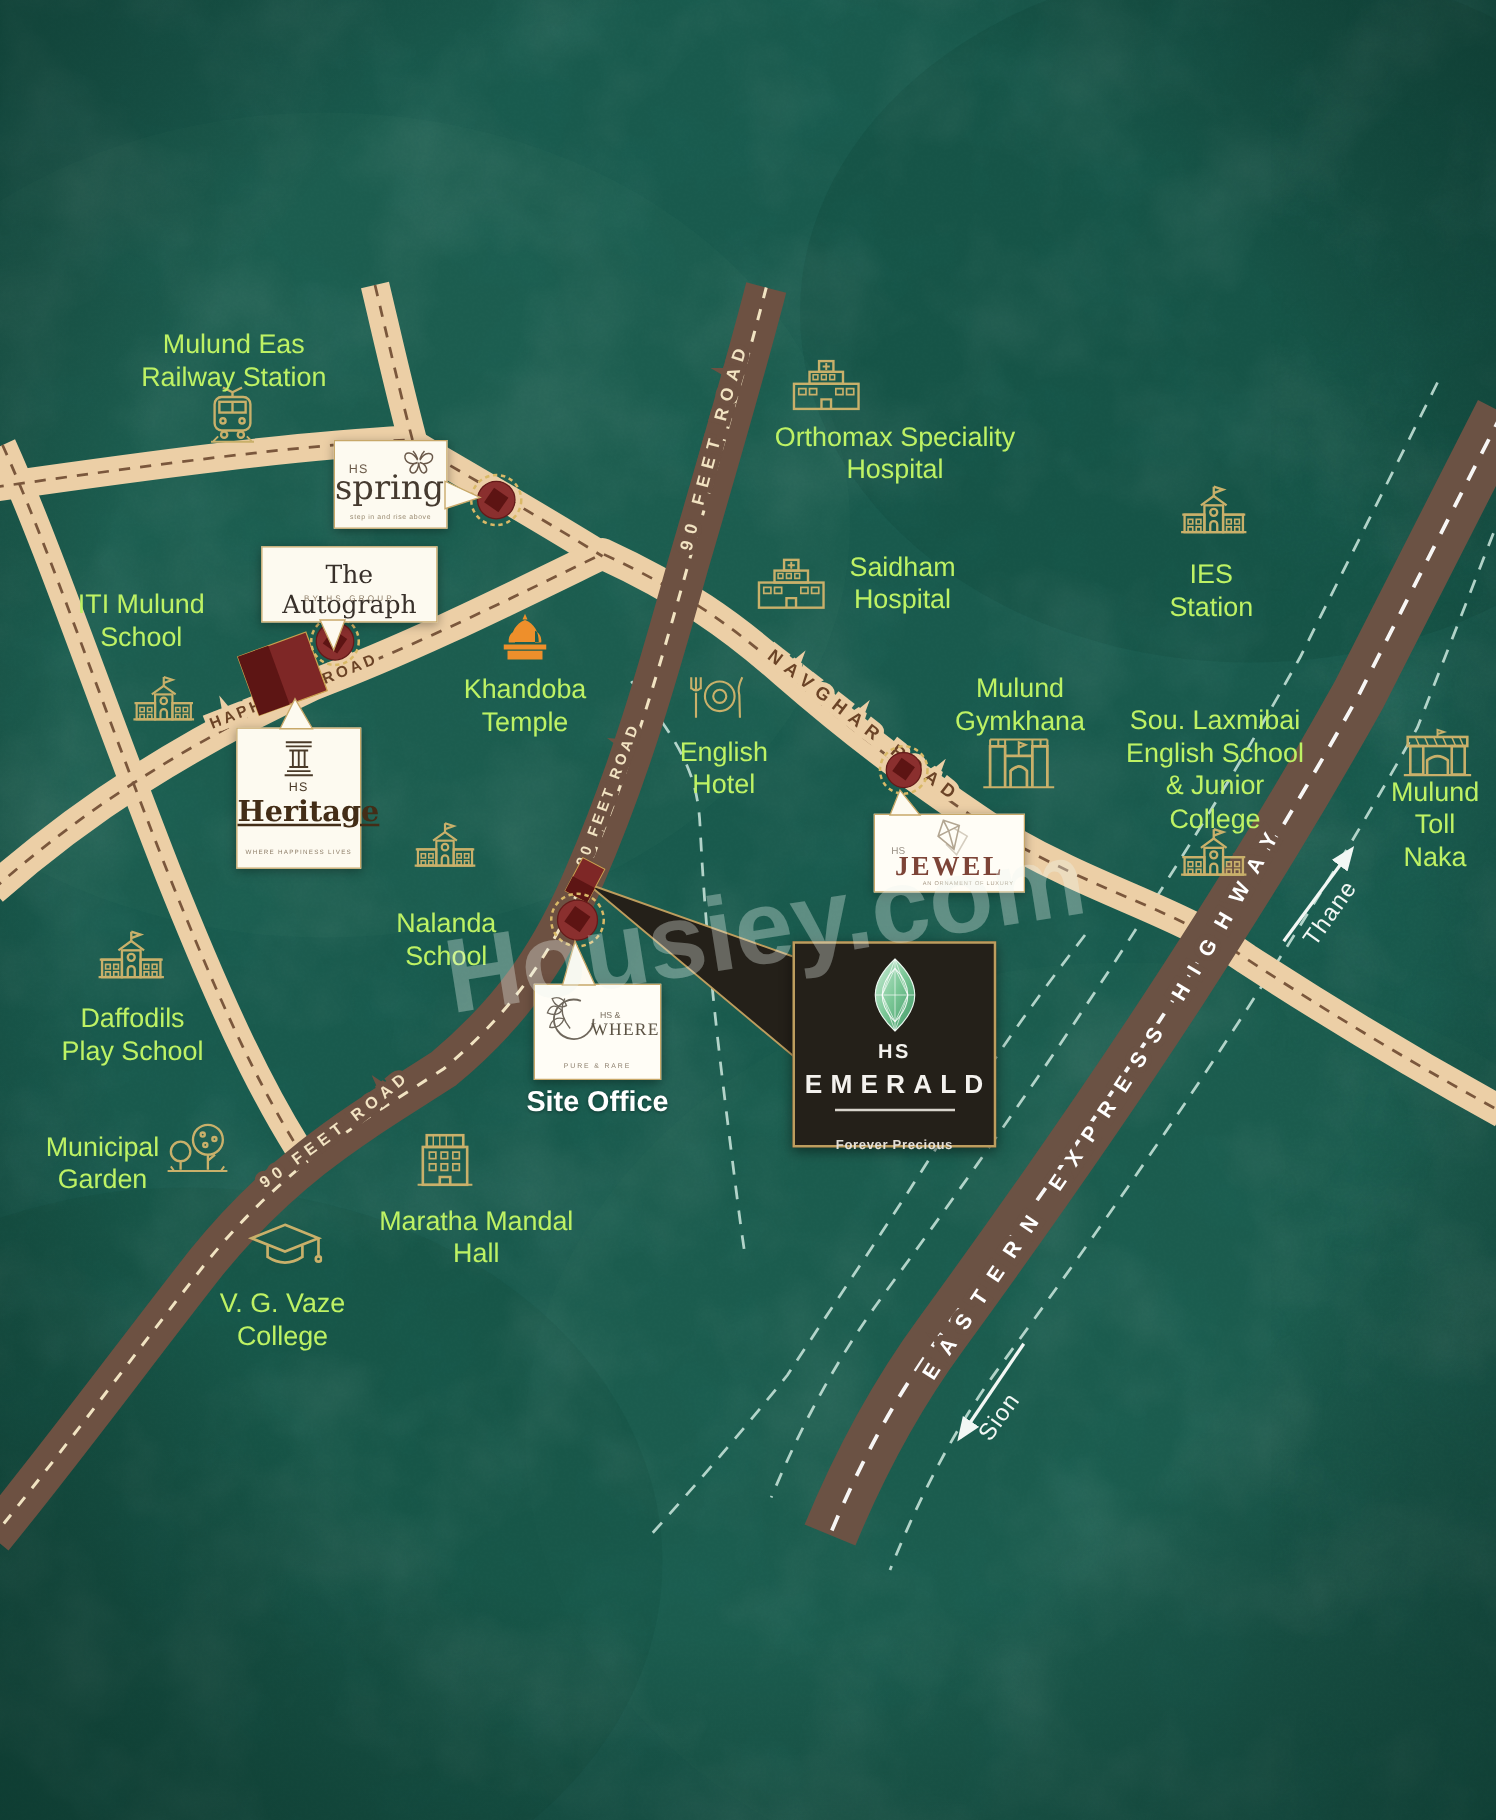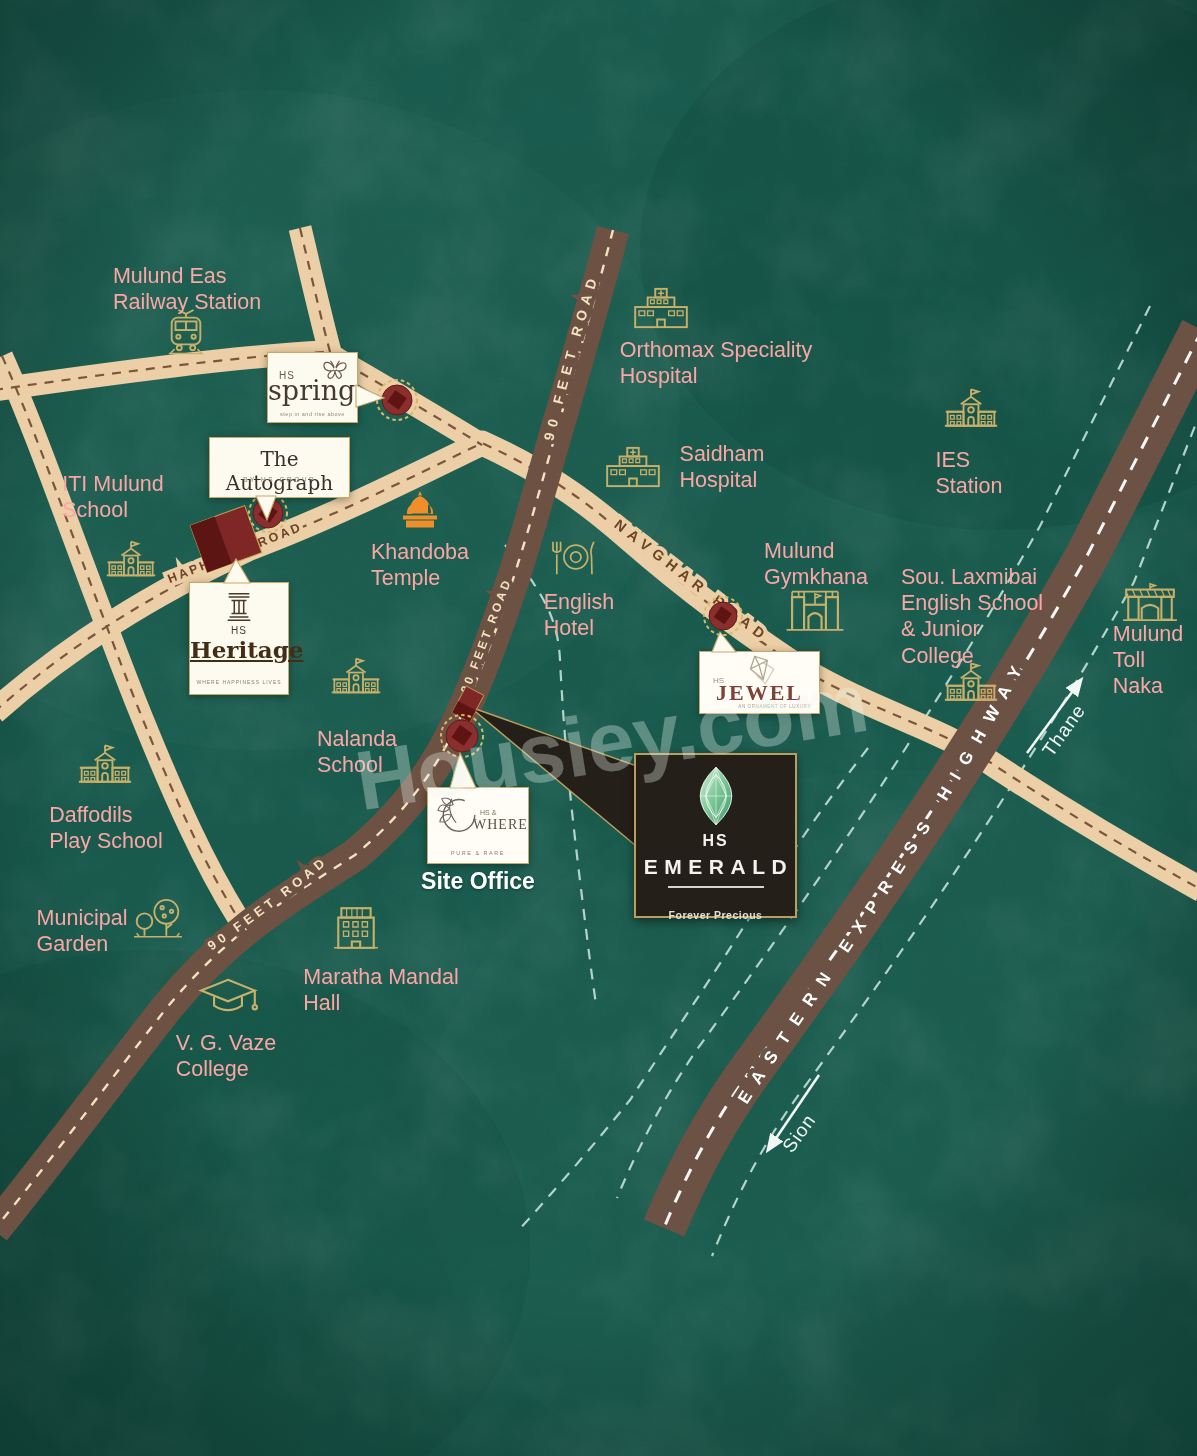--- a/index.html
+++ b/index.html
@@ -11,21 +11,21 @@
   .rl-brown{fill:#f2e3c2;stroke:#6d5142;stroke-width:8px;font-size:14px;letter-spacing:6px;}
   .rl-brown-sm{fill:#f2e3c2;stroke:#6d5142;stroke-width:8px;font-size:12px;letter-spacing:3px;}
   .rl-brown-md{fill:#f2e3c2;stroke:#6d5142;stroke-width:8px;font-size:13px;letter-spacing:4.5px;}
   .rl-tan{fill:#6b4326;stroke:#eccfa6;stroke-width:8px;font-size:12.5px;letter-spacing:2.5px;}
   .rl-tan2{fill:#6b4326;stroke:#eccfa6;stroke-width:8px;font-size:14.5px;letter-spacing:6px;}
   .rl-hwy{fill:#ffffff;stroke:#6b5244;stroke-width:9px;font-size:17px;letter-spacing:12px;}
   .rl-dir{fill:#f2f7f4;font-size:19px;letter-spacing:1px;font-weight:normal;}
   
   #overlay{position:absolute;inset:0;pointer-events:none;}
   .lmtext{position:absolute;transform:translate(-50%,-50%);white-space:pre-line;
-          color:#fca5a5;font-size:21.5px;line-height:1.22;}
+          text-align:center;color:#bef264;font-size:21.5px;line-height:1.22;}
   .ic{position:absolute;transform:translate(-50%,-50%);color:#c9b06a;}
   .ic-orange{color:#ee8f2b;}
   
   .pbox{position:absolute;background:#fdfaf0;border:1px solid #c8a869;
         box-shadow:0 2px 8px rgba(0,0,0,.35);}
   .tail{position:absolute;overflow:visible;}
   .tailpoly{fill:#fdfaf0;stroke:#c8a869;stroke-width:1.1;}
   
   .spring-hs{position:absolute;left:11px;top:17px;font-size:10px;letter-spacing:1px;color:#6b5b4a;}
   .spring-name{position:absolute;left:0;right:0;top:22px;

